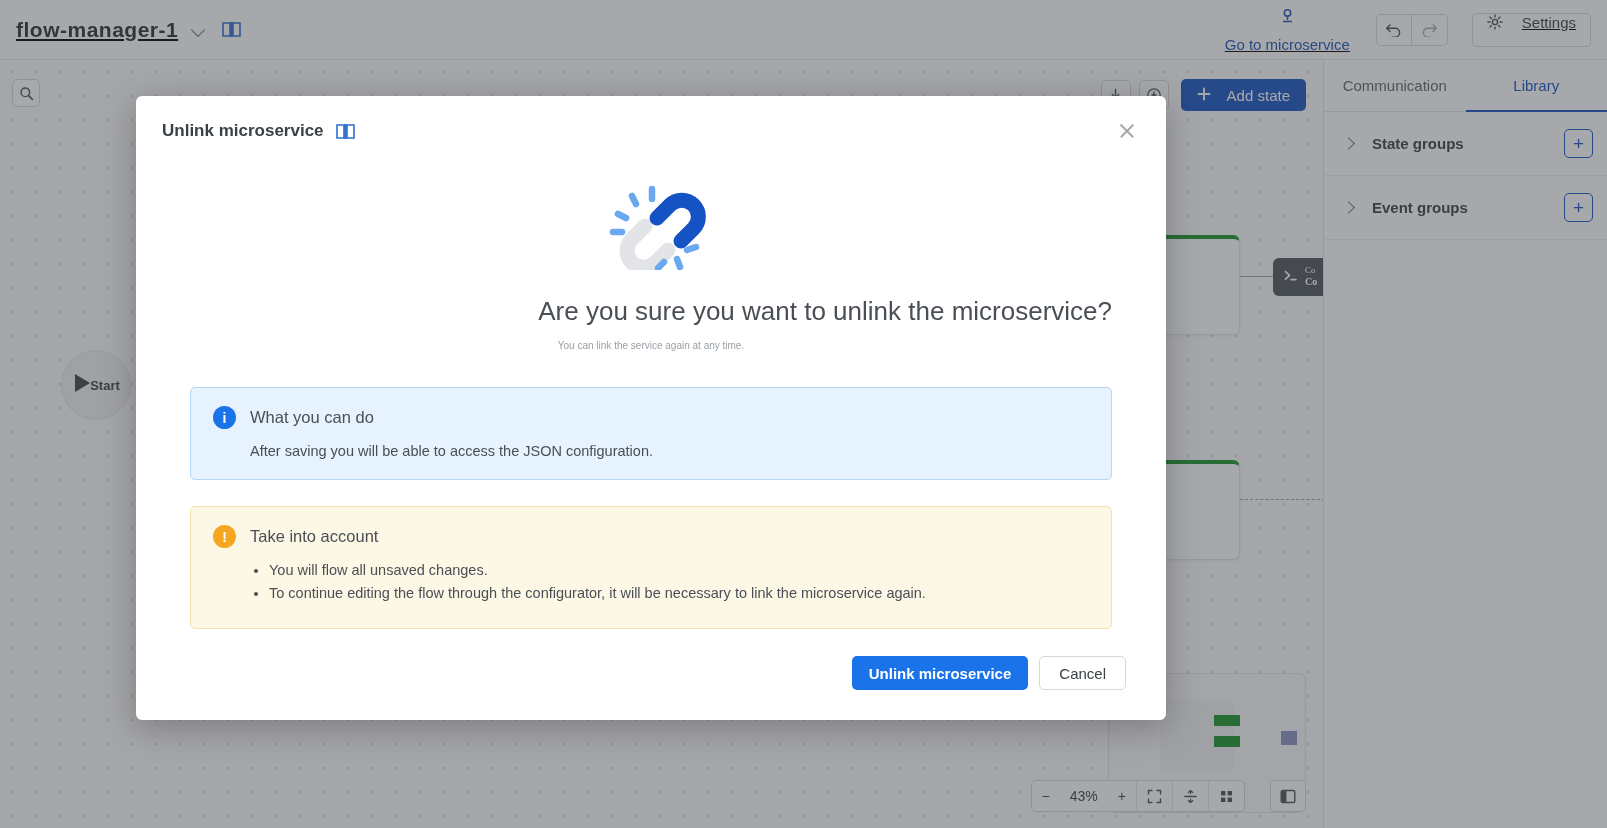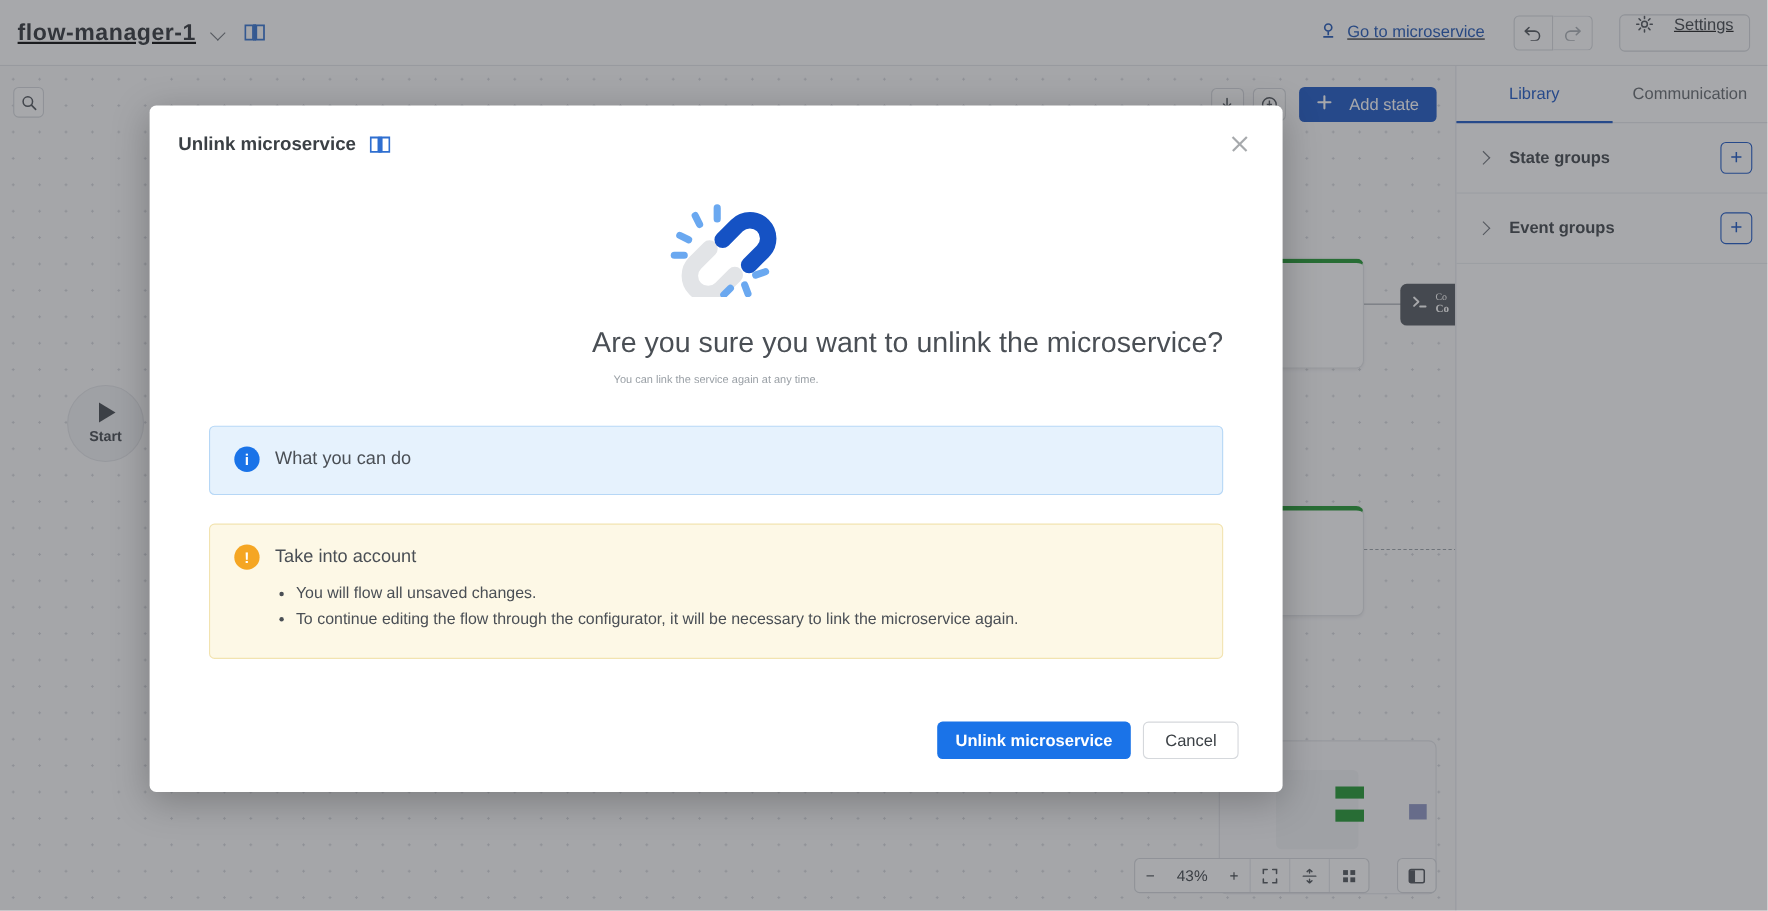--- a/index.html
+++ b/index.html
@@ -29,21 +29,21 @@
     width: 9px; height: 9px; border-right: 1.6px solid #6b7076; border-bottom: 1.6px solid #6b7076;
     transform: rotate(45deg);
   }
   .book-icon {
     margin-left: 16px; width: 19px; height: 17px; position: relative; cursor: pointer;
   }
   .book-icon svg { display: block; }
   .topbar-right { margin-left: auto; display: flex; align-items: center; gap: 0; }
   .goto-link {
     display: flex; align-items: center; gap: 9px;
-    color: #1b53b5; font-size: 15px; cursor: pointer; margin-right: 26px;
+    color: #1b53b5; font-size: 15px; cursor: pointer; margin-right: 26px; flex-direction: column;
   }
   .btn-group { display: flex; margin-right: 24px; }
   .icon-btn {
     width: 36px; height: 32px; border: 1px solid #d5d8dc; background: #fff;
     display: flex; align-items: center; justify-content: center; cursor: pointer;
   }
   .icon-btn.first { border-radius: 5px 0 0 5px; }
   .icon-btn.last  { border-radius: 0 5px 5px 0; border-left: none; }
   .settings-btn {
     display: flex; align-items: flex-start; gap: 19px;
@@ -74,21 +74,21 @@
   .add-state-btn {
     display: flex; align-items: center; gap: 16px;
     height: 32px; padding: 0 16px; background: #1552c4; border-radius: 5px;
     color: #fff; font-size: 15px; cursor: pointer; margin-left: 4px;
   }
 
   
   .node-start {
     position: absolute; left: 61px; top: 290px; width: 70px; height: 70px;
     border-radius: 50%; background: #f1f2f4; border: 1px solid #e2e4e7;
-    display: flex; flex-direction: column; align-items: center; justify-content: center;
+    display: flex; flex-direction: row; align-items: center; justify-content: center;
     cursor: pointer;
   }
   .node-start .tri {
     width: 0; height: 0; border-left: 15px solid #3d4247;
     border-top: 9px solid transparent; border-bottom: 9px solid transparent;
     margin-bottom: 5px; margin-left: 3px;
   }
   .node-start .lbl { font-size: 13px; font-weight: bold; color: #3d4247; }
 
   .state-node {
@@ -369,22 +369,22 @@
     <div class="panel-toggle">
       <svg width="16" height="15" viewBox="0 0 16 15">
           <rect x="1.2" y="1.5" width="13.6" height="12" rx="1.6" fill="none" stroke="#4a4f55" stroke-width="1.4"></rect>
           <rect x="1.8" y="2.1" width="4.6" height="10.8" fill="#4a4f55"></rect>
         </svg>
     </div>
   </div>
 
   <div class="sidebar">
     <div class="tabs">
+      <div class="tab">Communication</div>
       <div class="tab active">Library</div>
-      <div class="tab">Communication</div>
     </div>
     <div class="grp-row">
       <span class="chev"></span>
       <span class="lbl">State groups</span>
       <span class="plus-btn">+</span>
     </div>
     <div class="grp-row">
       <span class="chev"></span>
       <span class="lbl">Event groups</span>
       <span class="plus-btn">+</span>
@@ -428,20 +428,21 @@
       </div>
 
       <div class="headline">Are you sure you want to unlink the microservice?</div>
       <div class="subline">You can link the service again at any time.</div>
 
       <div class="callout info">
         <div class="callout-head">
           <span class="badge i">i</span>
           <span class="callout-title">What you can do</span>
         </div>
+        <div class="callout-text">After saving you will be able to access the JSON configuration.</div>
       </div>
 
       <div class="callout warn">
         <div class="callout-head">
           <span class="badge w">!</span>
           <span class="callout-title">Take into account</span>
         </div>
         <ul>
           <li>You will flow all unsaved changes.</li>
           <li>To continue editing the flow through the configurator, it will be necessary to link the microservice again.</li>

